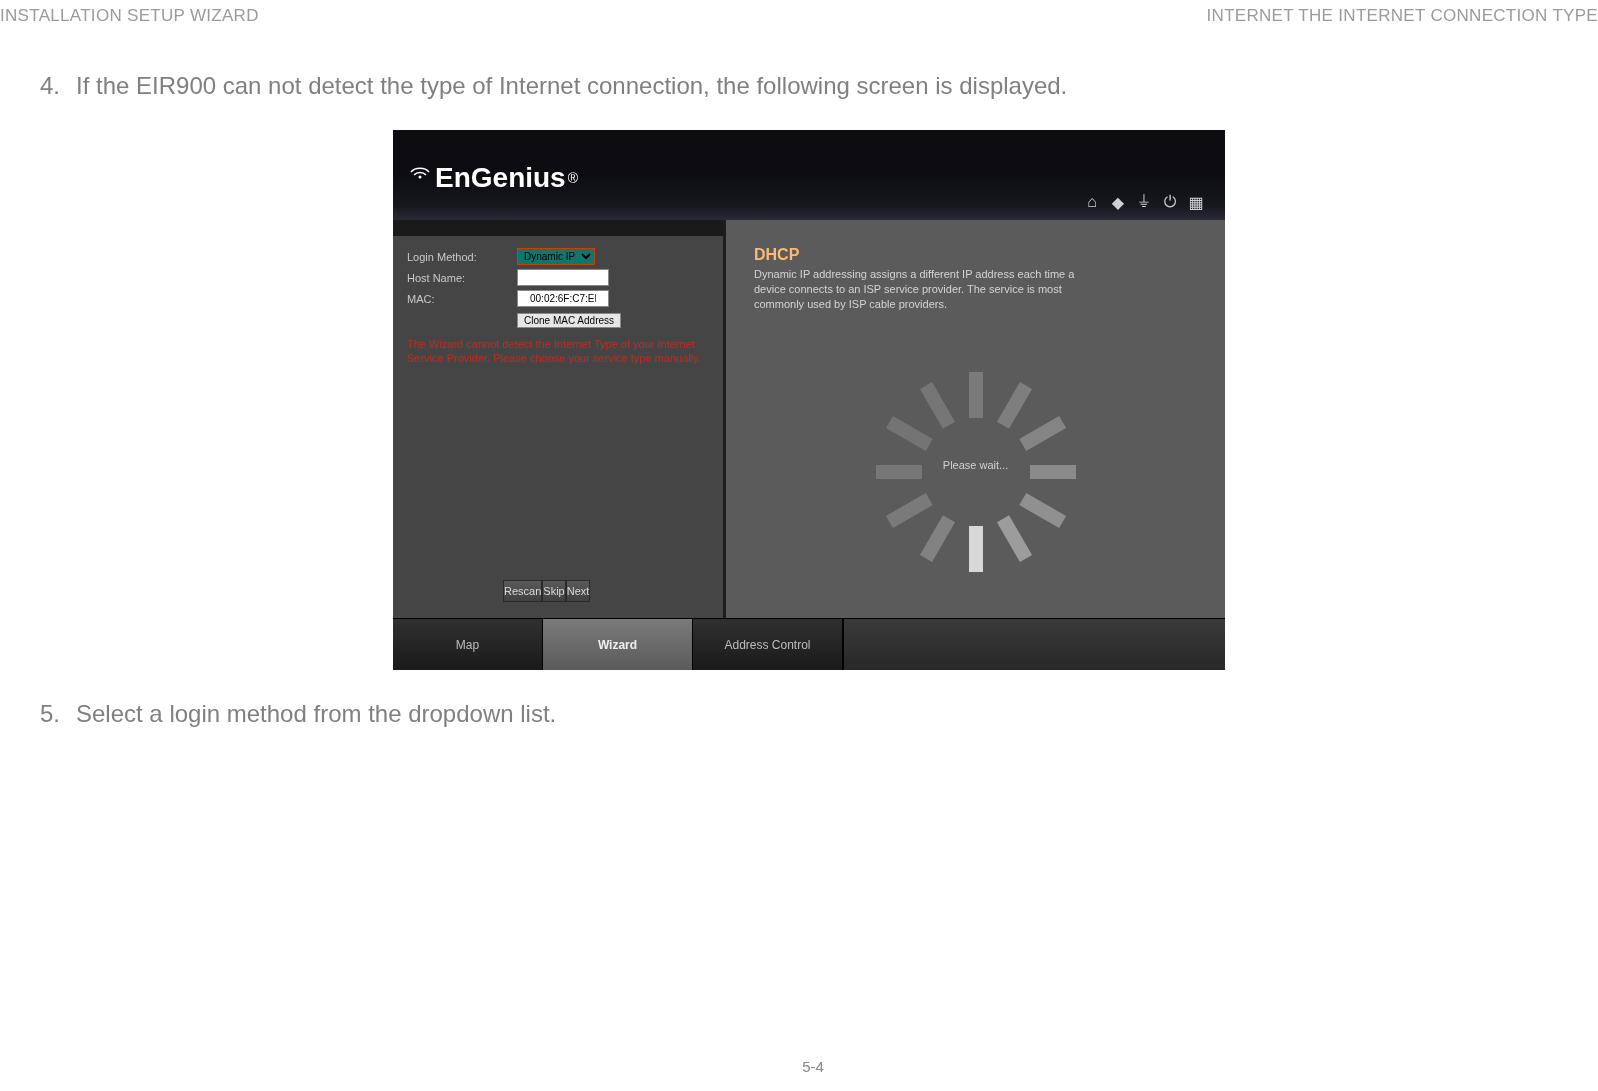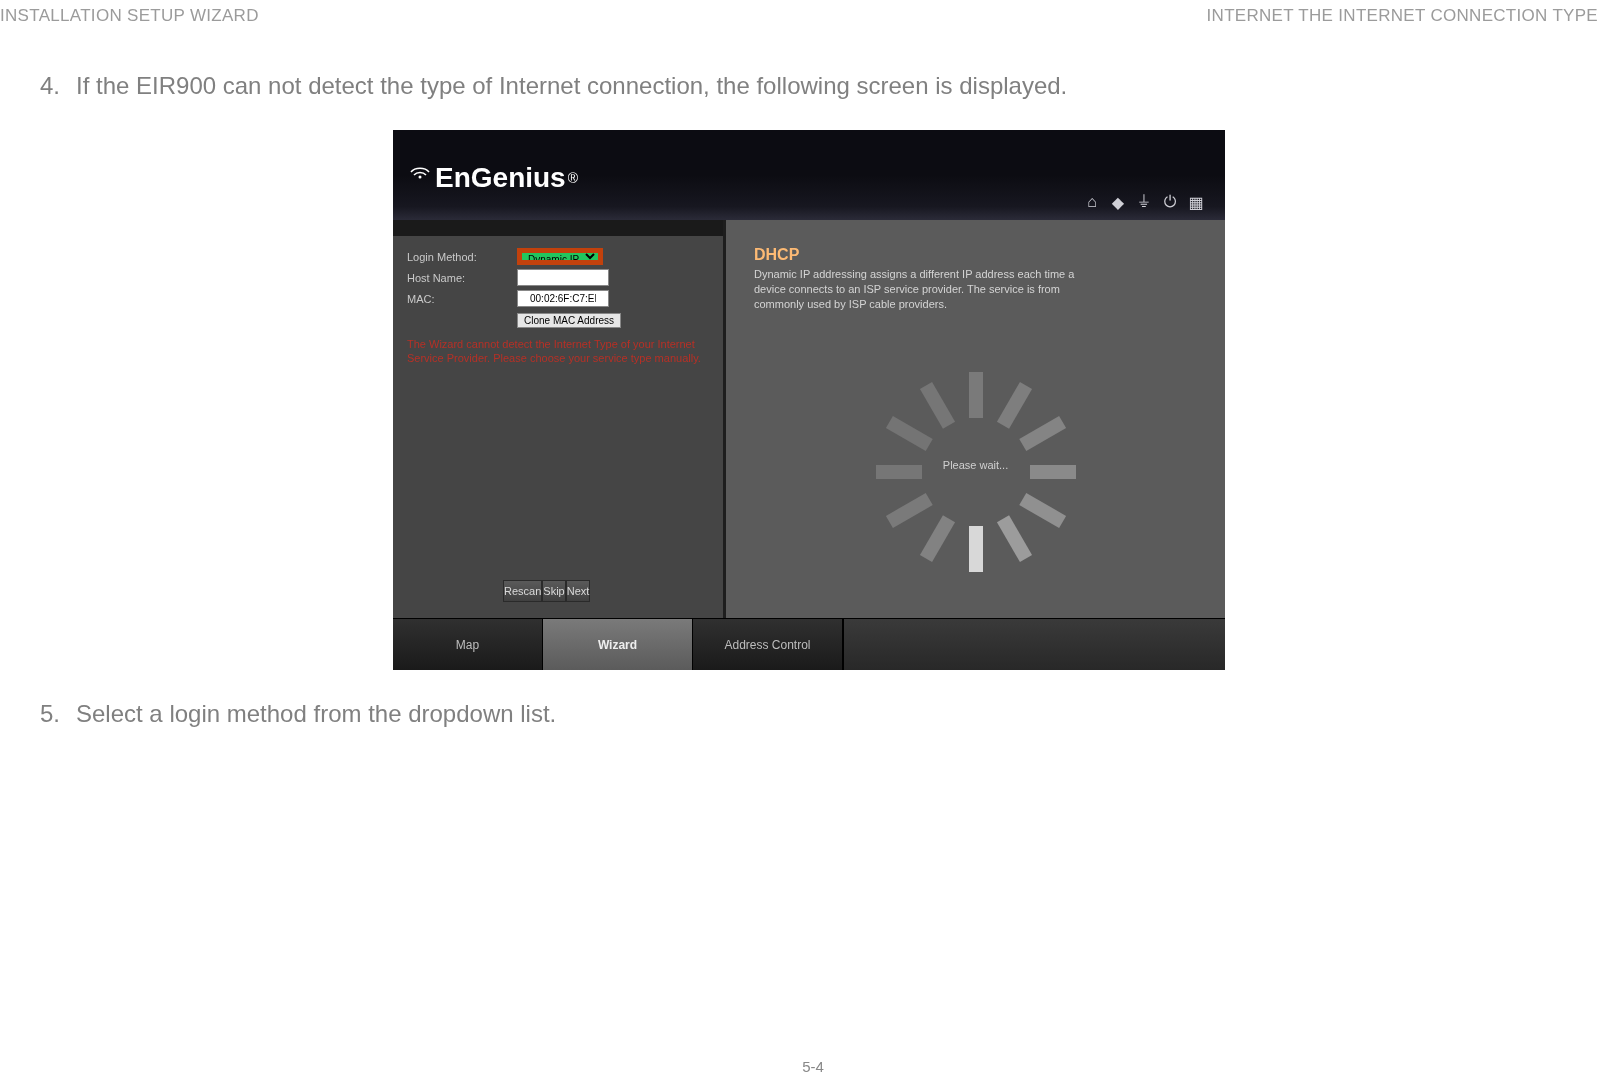--- a/index.html
+++ b/index.html
@@ -79,23 +79,23 @@
     padding: 12px 14px;
     position: relative;
     color: #cfcfcf;
     font-size: 11px;
     margin-top: 16px;
   }
   .formrow { display:flex; align-items:center; margin-bottom:4px; gap:6px;}
   .formlabel { width:104px; color:#c9c9c9; }
   select.login {
     font-size: 10px;
-    background: #22c55e;
+    background: #0f766e;
     color: #000;
-    border: 5px solid #c2410c;
+    border: 1px solid #c2410c;
     height:17px;
     padding:0 2px;
   }
   input.mac {
     font-size: 10px;
     background: #fff;
     color: #000;
     border: 1px solid #888;
     width: 92px;
     height: 17px;
@@ -265,21 +265,21 @@
 
         <div class="action-btns">
           <button>Rescan</button>
           <button>Skip</button>
           <button>Next</button>
         </div>
       </div>
 
       <div class="rightpanel">
         <div class="rp-title">DHCP</div>
-        <div class="rp-body">Dynamic IP addressing assigns a different IP address each time a device connects to an ISP service provider. The service is from commonly used by ISP cable providers.</div>
+        <div class="rp-body">Dynamic IP addressing assigns a different IP address each time a device connects to an ISP service provider. The service is most commonly used by ISP cable providers.</div>
 
         <div class="spinner-wrap">
           <div class="spinner">
             <div class="tick" style="transform: rotate(0deg) translateX(54px); background:#8a8a8a;"></div>
             <div class="tick" style="transform: rotate(30deg) translateX(54px); background:#909090;"></div>
             <div class="tick" style="transform: rotate(60deg) translateX(54px); background:#9c9c9c;"></div>
             <div class="tick" style="transform: rotate(90deg) translateX(54px); background:#d8d8d8;"></div>
             <div class="tick" style="transform: rotate(120deg) translateX(54px); background:#828282;"></div>
             <div class="tick" style="transform: rotate(150deg) translateX(54px); background:#7a7a7a;"></div>
             <div class="tick" style="transform: rotate(180deg) translateX(54px); background:#767676;"></div>

